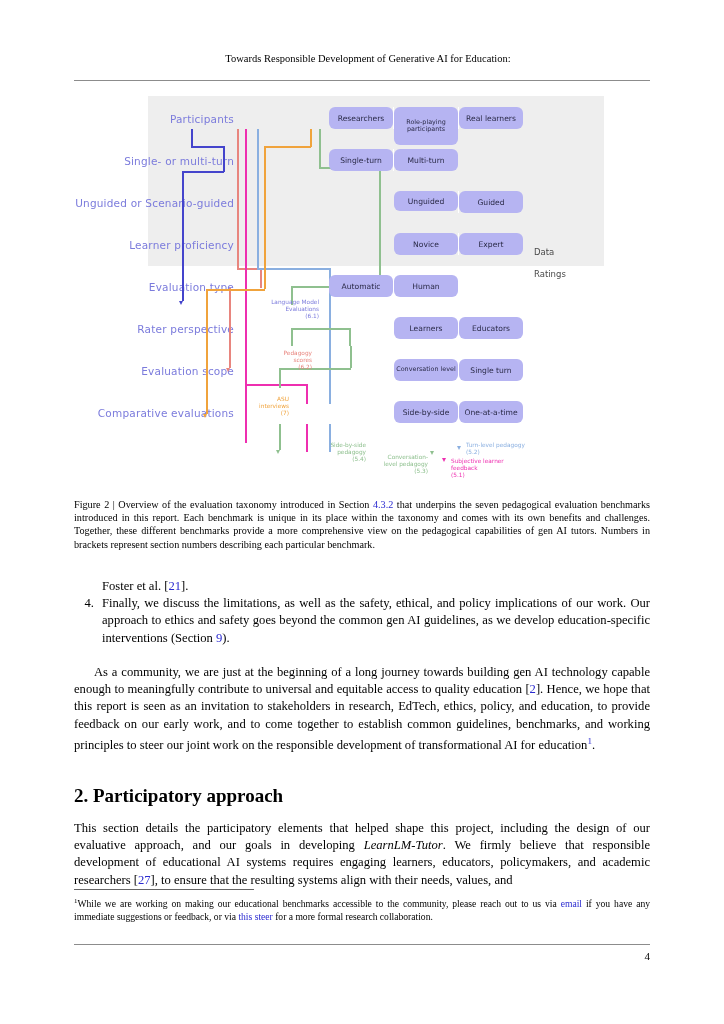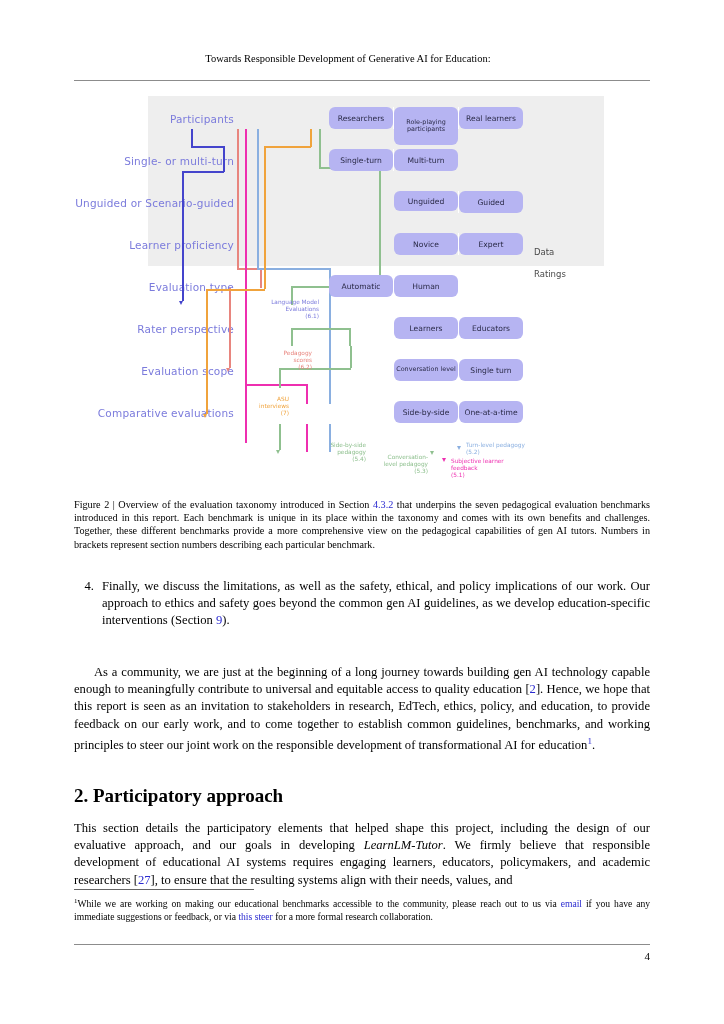--- a/index.html
+++ b/index.html
@@ -3,21 +3,21 @@
 <meta charset="utf-8">
 <style>
   html,body{margin:0;padding:0;background:#8a8a8a;}
   body{font-family:"Liberation Serif",serif;}
   .page{
     position:relative;width:724px;height:1024px;background:#ffffff;
     margin:0 auto;overflow:hidden;
   }
   
   .runhead{
-    position:absolute;left:60px;top:52px;width:576px;
+    position:absolute;left:80px;top:52px;width:576px;
     text-align:center;font-size:10.5px;line-height:13px;color:#000;
   }
   .runrule{
     position:absolute;left:74px;top:80px;width:576px;height:1px;
     background:#8c8c8c;
   }
   
   .figure{position:absolute;left:74px;top:96px;width:576px;height:395px;}
   .greyband{
     position:absolute;left:74px;top:0px;width:456px;height:170px;
@@ -232,20 +232,23 @@
       <span>(5.1)</span>
     </div>
     <div class="arrow" style="left:368px;top:362px;border-top:4px solid #ee2fb0;"></div>
   </div>
 
   <div class="caption">
     <span>Figure 2 | </span><span>Overview of the evaluation taxonomy introduced in Section </span><span class="ref">4.3.2</span><span> that underpins the seven pedagogical evaluation benchmarks introduced in this report. Each benchmark is unique in its place within the taxonomy and comes with its own benefits and challenges. Together, these different benchmarks provide a more comprehensive view on the pedagogical capabilities of gen AI tutors. Numbers in brackets represent section numbers describing each particular benchmark.</span>
   </div>
 
   <div class="listwrap">
+    <div class="li-cont">
+      <span>Foster et al. [</span><span class="ref">21</span><span>].</span>
+    </div>
     <div class="li">
       <div class="li-num">4.</div>
       <div class="li-txt">
         <span>Finally, we discuss the limitations, as well as the safety, ethical, and policy implications of our work. Our approach to ethics and safety goes beyond the common gen AI guidelines, as we develop education-specific interventions (Section </span><span class="ref">9</span><span>).</span>
       </div>
     </div>
   </div>
 
   <div class="body" style="top:664px;text-indent:20px;">
     <span>As a community, we are just at the beginning of a long journey towards building gen AI technology capable enough to meaningfully contribute to universal and equitable access to quality education [</span><span class="ref">2</span><span>]. Hence, we hope that this report is seen as an invitation to stakeholders in research, EdTech, ethics, policy, and education, to provide feedback on our early work, and to come together to establish common guidelines, benchmarks, and working principles to steer our joint work on the responsible development of transformational AI for education</span><sup class="ref">1</sup><span>.</span>

